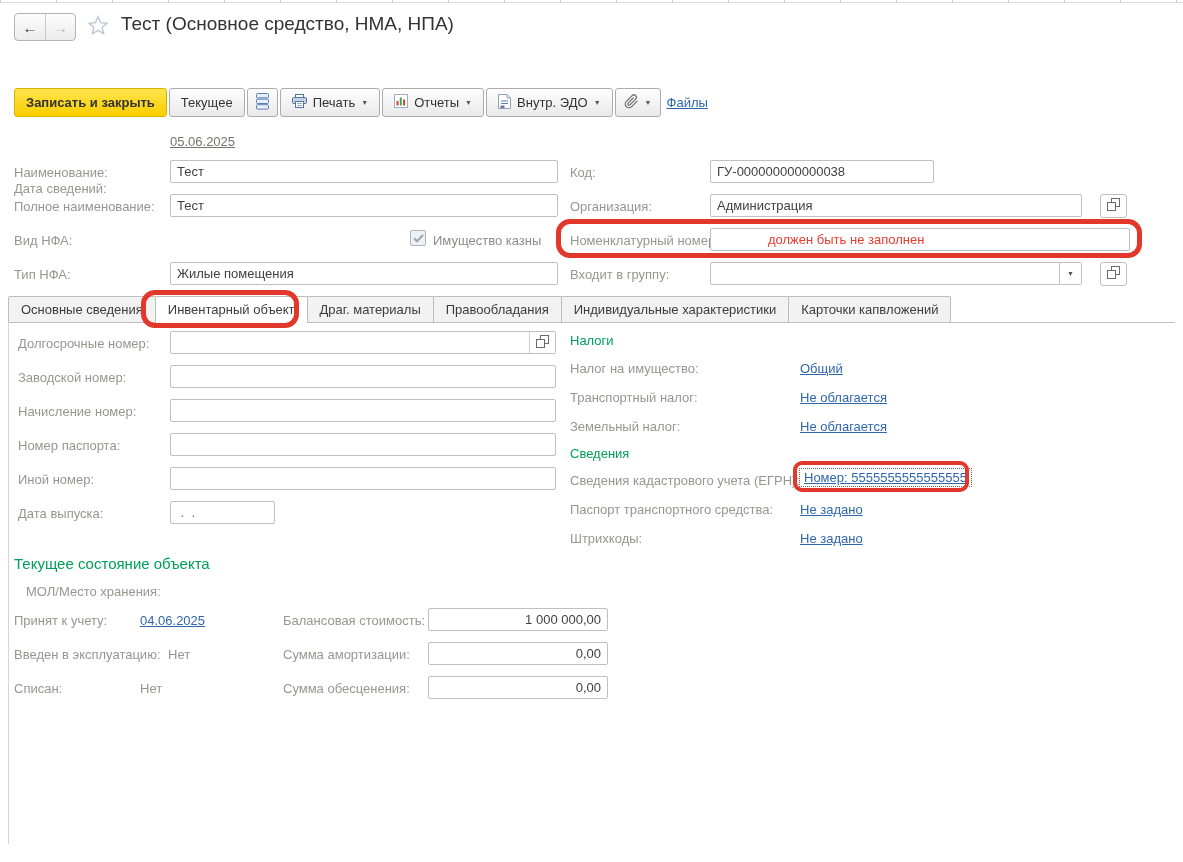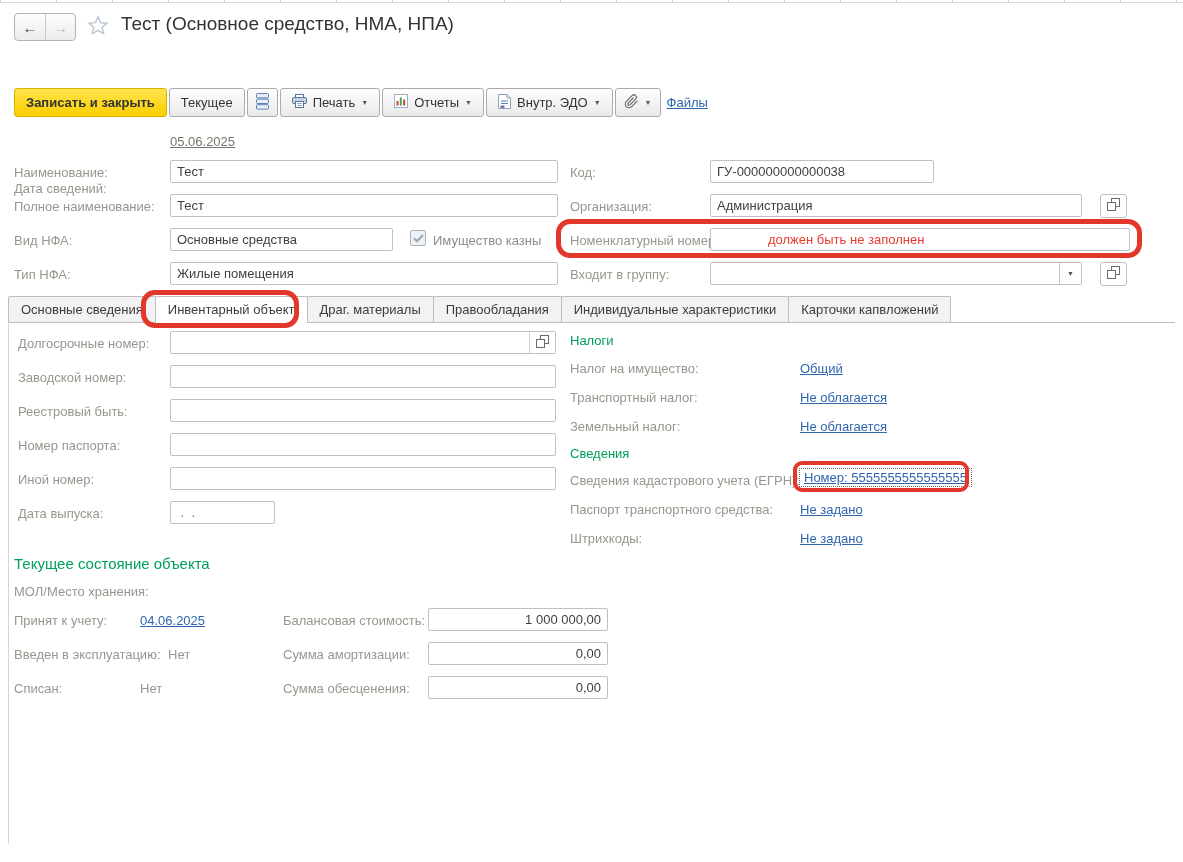--- a/index.html
+++ b/index.html
@@ -155,21 +155,20 @@
   <span class="lbl" style="left:570px;top:199px;">Организация:</span>
   <input class="inp" style="left: 710px; top: 194px; width: 372px;" value="Администрация">
   <span class="openbtn" style="left:1100px;top:194px;">
     <span><svg width="13" height="13" viewBox="0 0 13 13">
           <rect x="4.5" y="0.5" width="8" height="8" fill="none" stroke="#6b6b6b"></rect>
           <rect x="0.5" y="4.5" width="8" height="8" fill="#fff" stroke="#6b6b6b"></rect>
         </svg></span>
   </span>
 
   <span class="lbl" style="left:14px;top:233px;">Вид НФА:</span>
-  <input class="inp" style="left: 170px; top: 228px; width: 223px;" value="Основные средства">
   <span class="cb" style="left:410px;top:230px;">
     <span><svg width="11" height="9" viewBox="0 0 11 9">
           <path d="M1 4.2 L4 7.2 L10 1" fill="none" stroke="#99a5b0" stroke-width="2"></path>
         </svg></span>
   </span>
   <span class="lbl" style="left:433px;top:233px;color:#8d8d86;">Имущество казны</span>
 
   <span class="lbl" style="left:570px;top:233px;">Номенклатурный номер:</span>
   <input class="inp" style="left: 710px; top: 228px; width: 420px;">
   <span class="errtext" style="left:768px;top:232px;">должен быть не заполнен</span>
@@ -204,21 +203,21 @@
   <span class="insideicon" style="left:529px;top:332px;width:26px;height:21px;">
     <span><svg width="13" height="13" viewBox="0 0 13 13">
           <rect x="4.5" y="0.5" width="8" height="8" fill="none" stroke="#6b6b6b"></rect>
           <rect x="0.5" y="4.5" width="8" height="8" fill="#fff" stroke="#6b6b6b"></rect>
         </svg></span>
   </span>
 
   <span class="lbl" style="left:18px;top:370px;">Заводской номер:</span>
   <input class="inp" style="left: 170px; top: 365px; width: 386px;">
 
-  <span class="lbl" style="left:18px;top:404px;">Реестровый быть:</span>
+  <span class="lbl" style="left:18px;top:404px;">Начисление номер:</span>
   <input class="inp" style="left: 170px; top: 399px; width: 386px;">
 
   <span class="lbl" style="left:18px;top:438px;">Номер паспорта:</span>
   <input class="inp" style="left: 170px; top: 433px; width: 386px;">
 
   <span class="lbl" style="left:18px;top:472px;">Иной номер:</span>
   <input class="inp" style="left: 170px; top: 467px; width: 386px;">
 
   <span class="lbl" style="left:18px;top:506px;">Дата выпуска:</span>
   <input class="inp" style="left: 170px; top: 501px; width: 105px;" placeholder=" .  .    ">
@@ -234,21 +233,21 @@
   <span class="ghead" style="left:570px;top:446px;">Сведения</span>
   <span class="lbl" style="left:570px;top:473px;">Сведения кадастрового учета (ЕГРН):</span>
   <span class="dotted" style="left:799px;top:468px;"><span class="lnk">Номер: 5555555555555555</span></span>
   <div class="ann ann-thin" style="left:793px;top:461px;width:176px;height:31px;"></div>
   <span class="lbl" style="left:570px;top:502px;">Паспорт транспортного средства:</span>
   <span class="abs lnk" style="left:800px;top:502px;">Не задано</span>
   <span class="lbl" style="left:570px;top:531px;">Штрихкоды:</span>
   <span class="abs lnk" style="left:800px;top:531px;">Не задано</span>
 
   <span class="ghead ghead-lg" style="left:14px;top:555px;">Текущее состояние объекта</span>
-  <span class="lbl" style="left:14px;top:584px;">МОЛ/Место хранения:</span>
+  <span class="lbl" style="left:26px;top:584px;">МОЛ/Место хранения:</span>
 
   <span class="lbl" style="left:14px;top:613px;">Принят к учету:</span>
   <span class="abs lnk" style="left:140px;top:613px;">04.06.2025</span>
   <span class="lbl" style="left:283px;top:613px;">Балансовая стоимость:</span>
   <input class="inp num" style="left: 428px; top: 608px; width: 180px;" value="1 000 000,00">
 
   <span class="lbl" style="left:14px;top:647px;">Введен в эксплуатацию:</span>
   <span class="grayval" style="left:168px;top:647px;">Нет</span>
   <span class="lbl" style="left:283px;top:647px;">Сумма амортизации:</span>
   <input class="inp num" style="left: 428px; top: 642px; width: 180px;" value="0,00">

